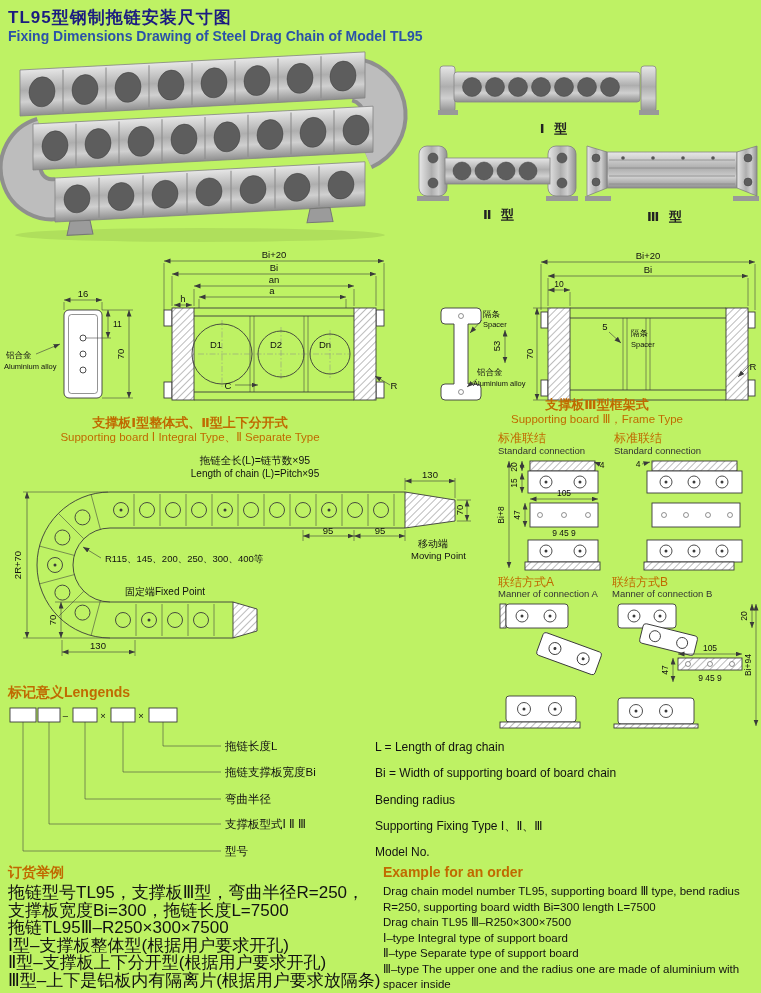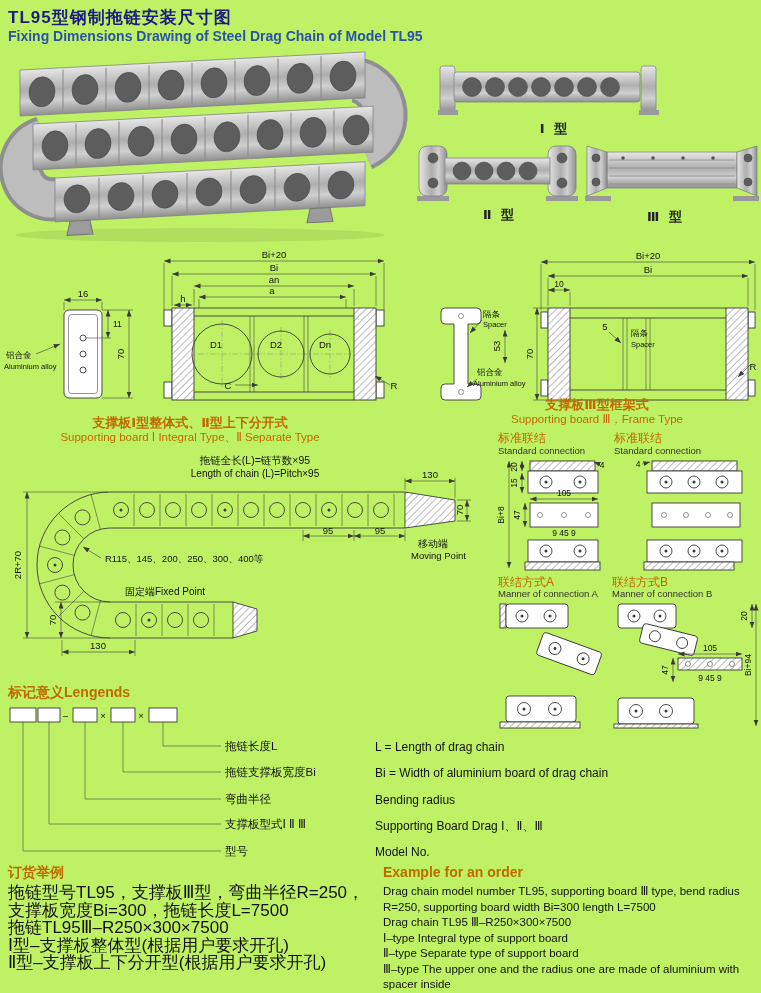--- a/index.html
+++ b/index.html
@@ -557,32 +557,33 @@
     <polyline points="80,20 80,97 216,97" class="thin"></polyline>
     <polyline points="44,20 44,122 216,122" class="thin"></polyline>
     <polyline points="18,20 18,149 216,149" class="thin"></polyline>
     <text x="220" y="48" font-size="11.5" fill="#111">拖链长度L</text>
     <text x="220" y="74" font-size="11.5" fill="#111">拖链支撑板宽度Bi</text>
     <text x="220" y="101" font-size="11.5" fill="#111">弯曲半径</text>
     <text x="220" y="126" font-size="11.5" fill="#111">支撑板型式Ⅰ Ⅱ Ⅲ</text>
     <text x="220" y="153" font-size="11.5" fill="#111">型号</text>
   </svg>
   <div class="abs legend-en" style="left:375px;top:740px">L = Length of drag chain</div>
-  <div class="abs legend-en" style="left:375px;top:766px">Bi = Width of aluminium board of drag chain</div>
+  <div class="abs legend-en" style="left:375px;top:766px">Bi = Width of supporting board of board chain</div>
   <div class="abs legend-en" style="left:375px;top:793px">Bending radius</div>
-  <div class="abs legend-en" style="left:375px;top:818px">Supporting Board Drag Ⅰ、Ⅱ、Ⅲ</div>
+  <div class="abs legend-en" style="left:375px;top:818px">Supporting Fixing Type Ⅰ、Ⅱ、Ⅲ</div>
   <div class="abs legend-en" style="left:375px;top:845px">Model No.</div>
 
   <div class="abs sec-head" style="left:8px;top:864px">订货举例</div>
   <div class="abs" style="left:8px;top:884px;width:370px">
     <div class="body-line">拖链型号TL95，支撑板Ⅲ型，弯曲半径R=250，</div>
     <div class="body-line">支撑板宽度Bi=300，拖链长度L=7500</div>
     <div class="body-line">拖链TL95Ⅲ–R250×300×7500</div>
     <div class="body-line">Ⅰ型–支撑板整体型(根据用户要求开孔)</div>
     <div class="body-line">Ⅱ型–支撑板上下分开型(根据用户要求开孔)</div>
+    <div class="body-line">Ⅲ型–上下是铝板内有隔离片(根据用户要求放隔条)</div>
   </div>
 
   <div class="abs sec-head" style="left:383px;top:864px">Example for an order</div>
   <div class="abs" style="left:383px;top:884px;width:376px">
     <div class="en-line">Drag chain model number TL95, supporting board Ⅲ type, bend radius</div>
     <div class="en-line">R=250, supporting board width Bi=300 length L=7500</div>
     <div class="en-line">Drag chain TL95 Ⅲ–R250×300×7500</div>
     <div class="en-line">Ⅰ–type Integral type of support board</div>
     <div class="en-line">Ⅱ–type Separate type of support board</div>
     <div class="en-line">Ⅲ–type The upper one and the radius one are made of aluminium with</div>

